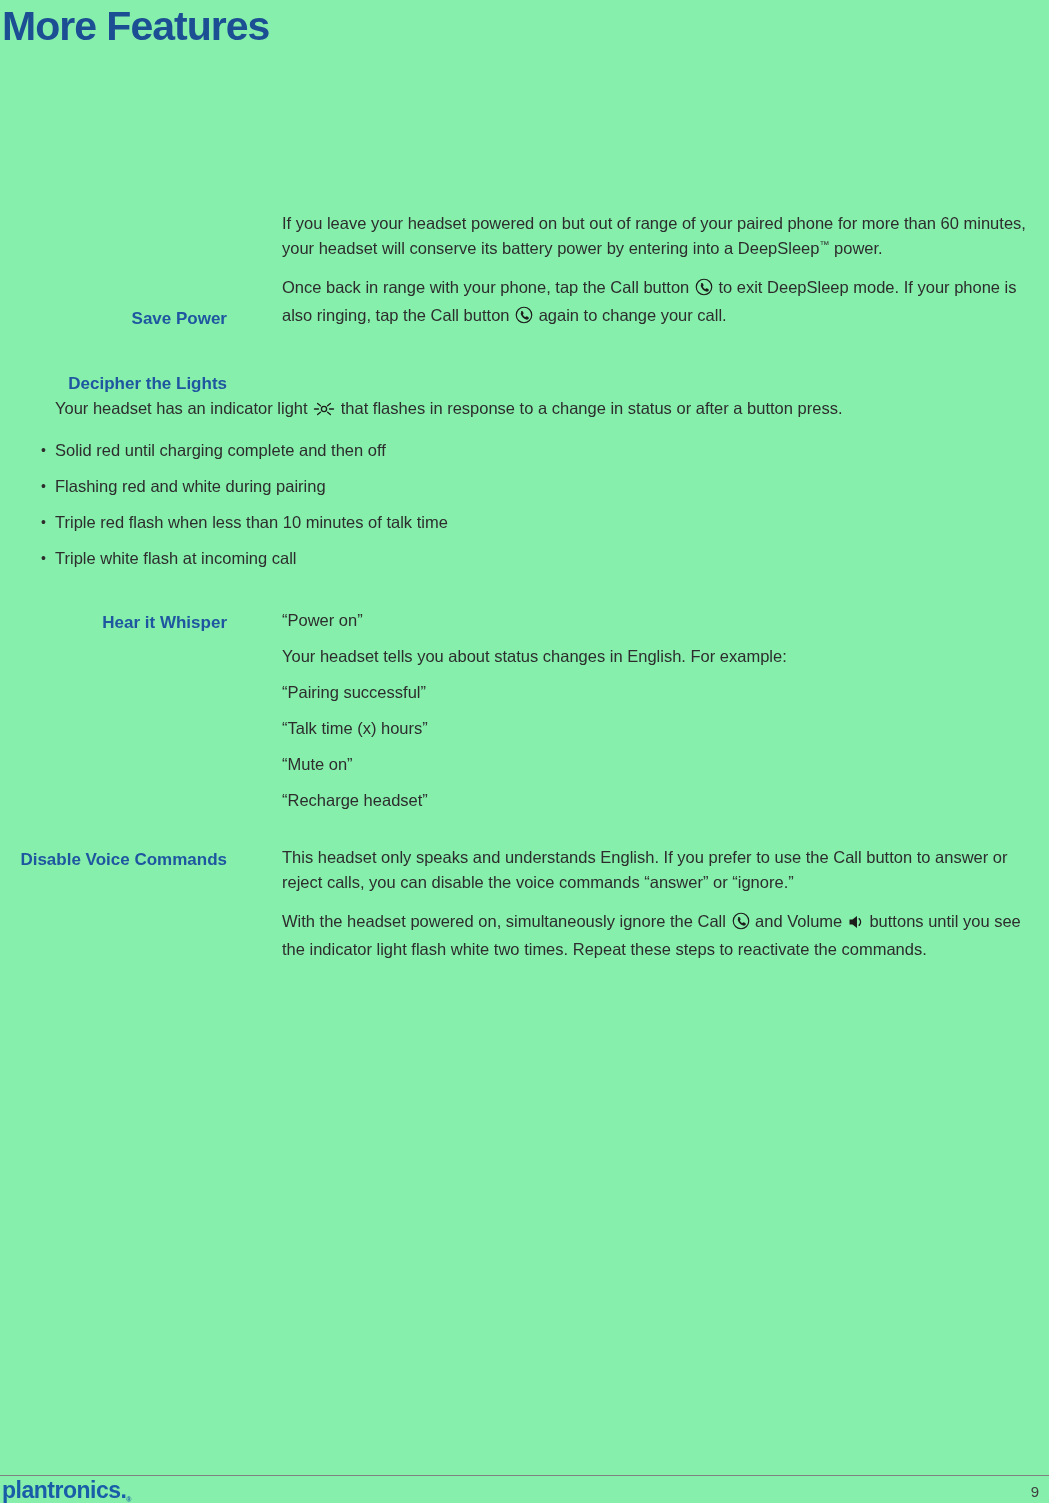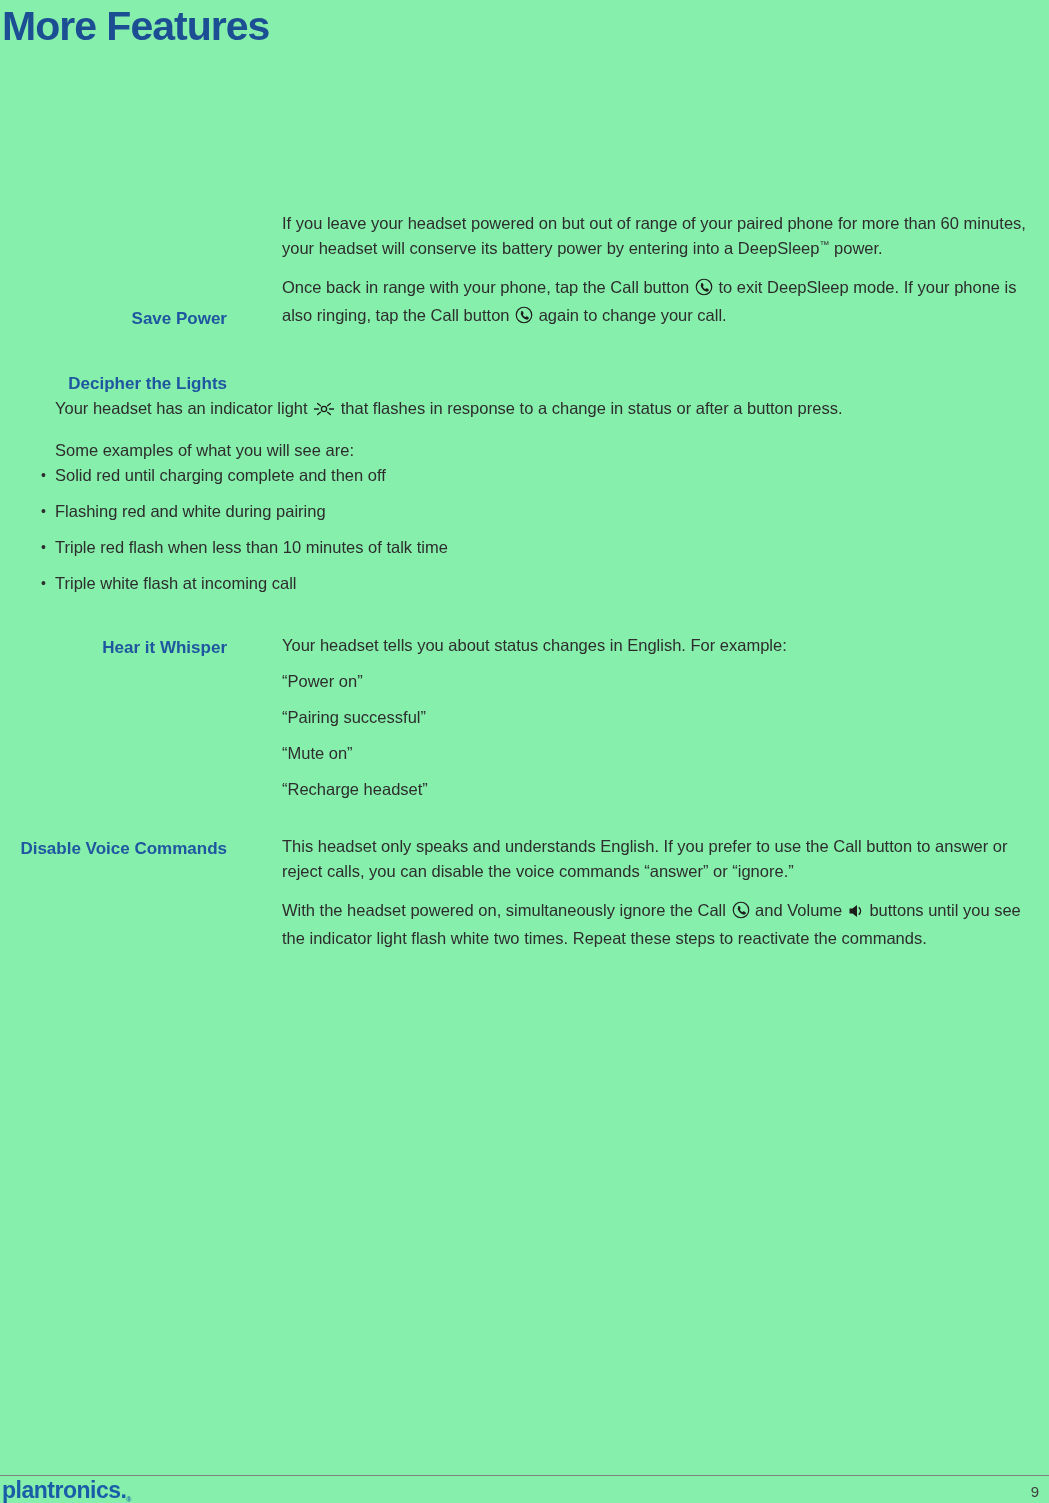--- a/index.html
+++ b/index.html
@@ -116,34 +116,34 @@
                 <circle cx="11" cy="8" r="2.6" fill="none" stroke="#1d1d1b" stroke-width="1.3"></circle>
                 <g stroke="#1d1d1b" stroke-width="1.3" stroke-linecap="round">
                   <line x1="1.5" y1="8" x2="5.5" y2="8"></line>
                   <line x1="16.5" y1="8" x2="20.5" y2="8"></line>
                   <line x1="4.6" y1="2.4" x2="7.4" y2="4.8"></line>
                   <line x1="14.6" y1="4.8" x2="17.4" y2="2.4"></line>
                   <line x1="4.6" y1="13.6" x2="7.4" y2="11.2"></line>
                   <line x1="14.6" y1="11.2" x2="17.4" y2="13.6"></line>
                 </g>
               </svg></span><span> that flashes in response to a change in status or after a button press.</span></p>
-        <p class="tight">Some examples of what you will see are:</p>
         <p class="item bullet"><span class="bullet-dot">•</span><span>Solid red until charging complete and then off</span></p>
         <p class="item bullet"><span class="bullet-dot">•</span><span>Flashing red and white during pairing</span></p>
         <p class="item bullet"><span class="bullet-dot">•</span><span>Triple red flash when less than 10 minutes of talk time</span></p>
         <p class="item bullet tight"><span class="bullet-dot">•</span><span>Triple white flash at incoming call</span></p>
       </div>
     </div>
 
     <div class="section sp-after-hear">
       <div class="sec-head">Hear it Whisper</div>
       <div class="sec-body">
+        <p class="quote">“Power on”</p>
         <p class="quote">Your headset tells you about status changes in English. For example:</p>
-        <p class="quote">“Power on”</p>
         <p class="quote">“Pairing successful”</p>
+        <p class="quote">“Talk time (x) hours”</p>
         <p class="quote">“Mute on”</p>
         <p class="quote tight">“Recharge headset”</p>
       </div>
     </div>
 
     <div class="section">
       <div class="sec-head">Disable Voice Commands</div>
       <div class="sec-body">
         <p>This headset only speaks and understands English. If you prefer to use the Call button to answer or reject calls, you can disable the voice commands “answer” or “ignore.”</p>
         <p class="tight"><span>With the headset powered on, simultaneously ignore the Call </span><span class="inline-icon"><svg width="18" height="18" viewBox="0 0 20 20">

